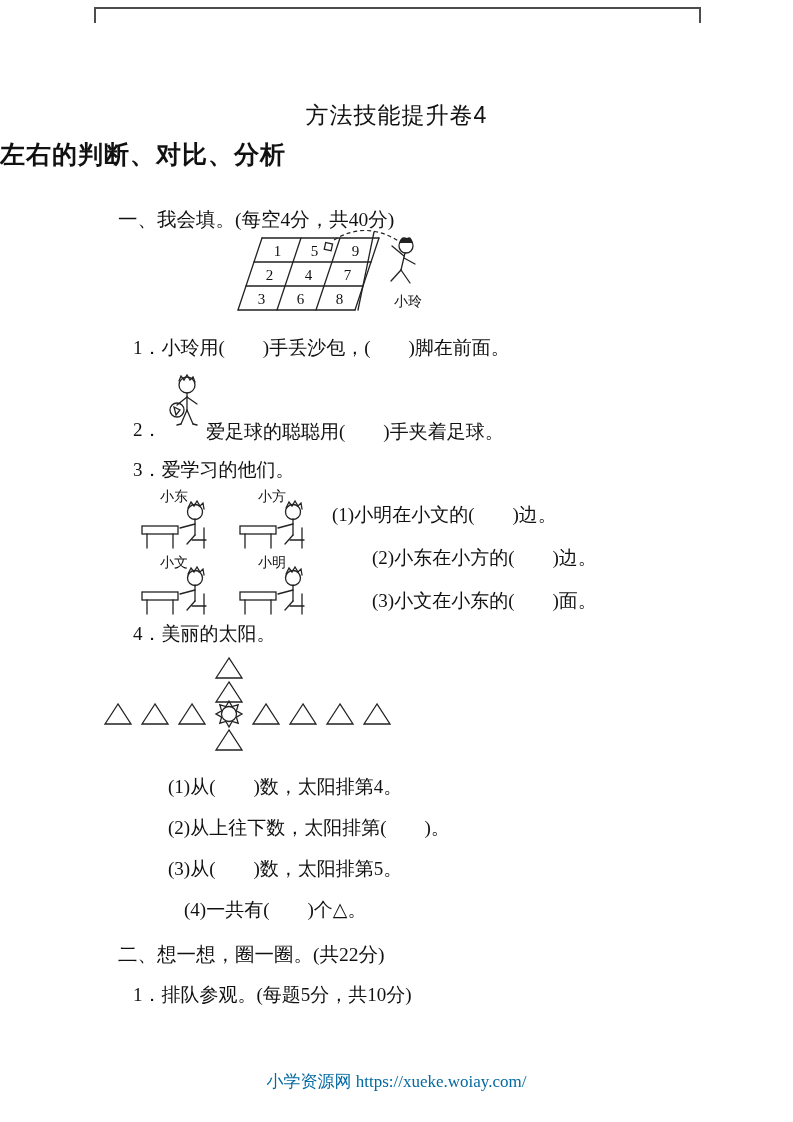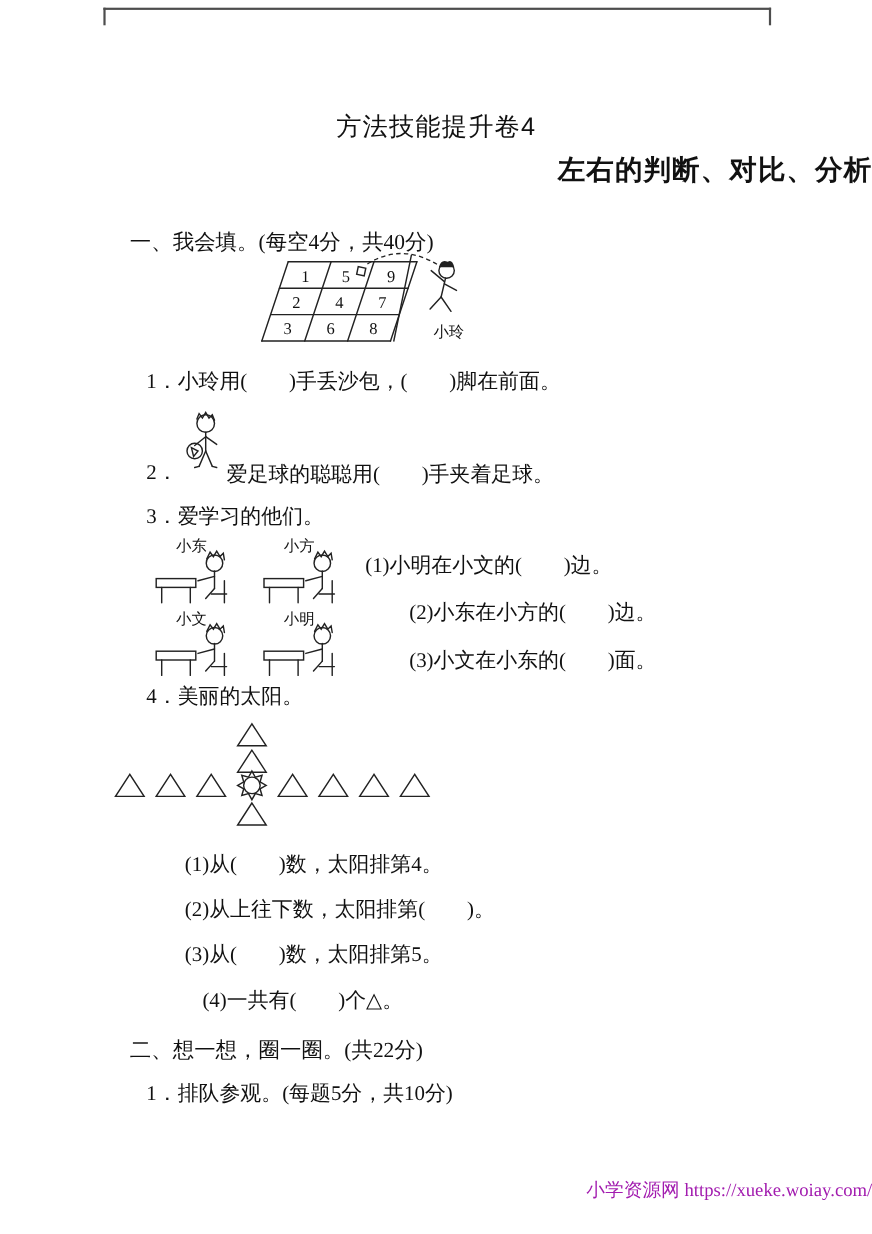--- a/index.html
+++ b/index.html
@@ -9,33 +9,33 @@
     font-family:"Liberation Serif","DejaVu Serif",serif; color:#111;
     overflow:hidden;
   }
   .abs { position:absolute; }
   .title {
     left:0; top:100px; width:100%; text-align:center;
     font-family:"Liberation Sans","DejaVu Sans",sans-serif;
     font-weight:normal; font-size:23px; letter-spacing:1px;
   }
   .subtitle {
-    left:0; top:138px; width:100%; text-align:right;
+    left:0; top:138px; width:100%; text-align:left;
     font-family:"Liberation Sans","DejaVu Sans",sans-serif;
     font-weight:bold; font-size:25px; letter-spacing:1px;
   }
   .body-text { font-size:19px; line-height:1.25; white-space:pre-wrap; }
   .heading-text { font-size:19.5px; }
   .top-frame {
     left:94px; top:7px; width:607px; height:16px;
     border-top:2px solid #4d4d4d; border-left:2px solid #4d4d4d; border-right:2px solid #4d4d4d;
   }
   .footer {
-    left:0; top:1070px; width:100%; text-align:right;
-    color:#a21caf; font-size:17px;
+    left:0; top:1070px; width:100%; text-align:center;
+    color:#0369a1; font-size:17px;
     font-family:"Liberation Serif","DejaVu Serif",serif;
   }
   svg { overflow:visible; }
   .stroke { fill:none; stroke:#222; stroke-width:1.3; stroke-linecap:round; }
   .fill-dark { fill:#222; stroke:none; }
   .tri { fill:#ffffff; stroke:#222; stroke-width:1.3; }
   .dash { fill:none; stroke:#222; stroke-width:1.2; stroke-dasharray:4 3; }
   .fig-num { font-size:15px; text-anchor:middle; fill:#111; font-family:"Liberation Serif","DejaVu Serif",serif; }
   .fig-label { font-size:14px; text-anchor:middle; fill:#111; font-family:"Liberation Serif","DejaVu Serif",serif; }
 </style>

